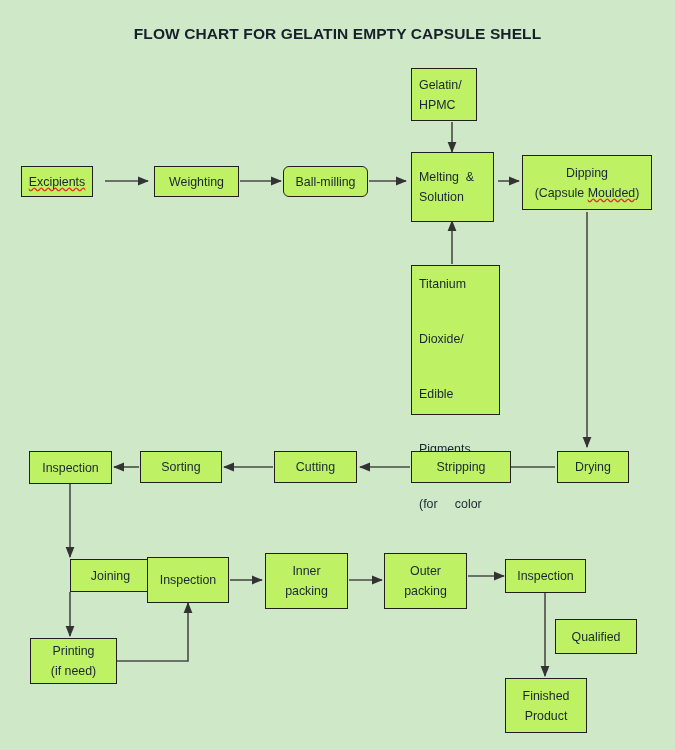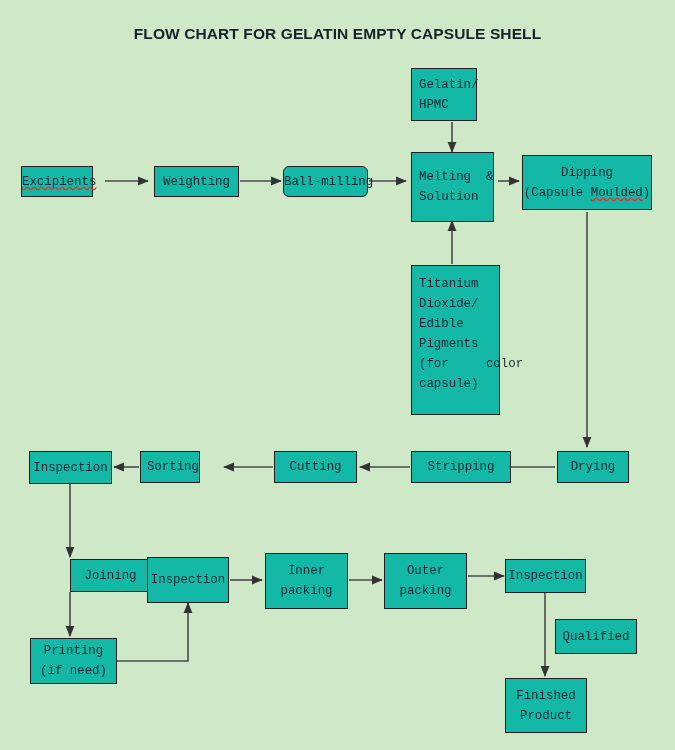--- a/index.html
+++ b/index.html
@@ -26,29 +26,28 @@
     width: 675px;
     text-align: center;
     font-size: 15.5px;
     font-weight: bold;
     color: #17202a;
     letter-spacing: 0.1px;
   }
   .node {
     position: absolute;
     box-sizing: border-box;
-    background: #14b8a6;
+    background: #bef264;
     border: 1.4px solid #231f20;
     color: #1b2631;
     font-size: 12.4px;
     line-height: 20px;
     display: flex;
     flex-direction: column;
     justify-content: center;
-    font-family: Liberation Mono, monospace;
   }
   .node .line {
     display: block;
     white-space: pre;
   }
   .c { text-align: center; }
   .l { text-align: left; padding-left: 7px; }
   .spell {
     text-decoration: underline wavy #e03025;
     text-decoration-skip-ink: none;
@@ -128,42 +127,42 @@
   <div class="node" style="left:411px; top:152px; width:83px; height:70px;">
     <span class="line l">Melting  &amp;</span>
     <span class="line l">Solution</span>
   </div>
 
   <div class="node" style="left:522px; top:155px; width:130px; height:55px;">
     <span class="line c">Dipping</span>
     <span class="line c"><span>(Capsule </span><span class="spell">Moulded</span><span>)</span></span>
   </div>
 
-  <div class="node" style="left:411px; top:265px; width:89px; height:150px; justify-content:flex-start; padding-top:8px;">
+  <div class="node" style="left:411px; top:265px; width:89px; height:150px; justify-content:flex-start; padding-top:8px;gap:35px;">
     <span class="line l">Titanium</span>
     <span class="line l">Dioxide/</span>
     <span class="line l">Edible</span>
     <span class="line l">Pigments</span>
     <span class="line l">(for     color</span>
     <span class="line l">capsule)</span>
   </div>
 
   <div class="node" style="left:557px; top:451px; width:72px; height:32px;">
     <span class="line c">Drying</span>
   </div>
 
   <div class="node" style="left:411px; top:451px; width:100px; height:32px;">
     <span class="line c">Stripping</span>
   </div>
 
   <div class="node" style="left:274px; top:451px; width:83px; height:32px;">
     <span class="line c">Cutting</span>
   </div>
 
-  <div class="node" style="left:140px; top:451px; width:60px; height:32px;align-items:flex-end;">
+  <div class="node" style="left:140px; top:451px; width:82px; height:32px;">
     <span class="line c">Sorting</span>
   </div>
 
   <div class="node" style="left:29px; top:451px; width:83px; height:33px;">
     <span class="line c">Inspection</span>
   </div>
 
   <div class="node" style="left:30px; top:559px; width:81px; height:33px;margin-left:40px;">
     <span class="line c">Joining</span>
   </div>

